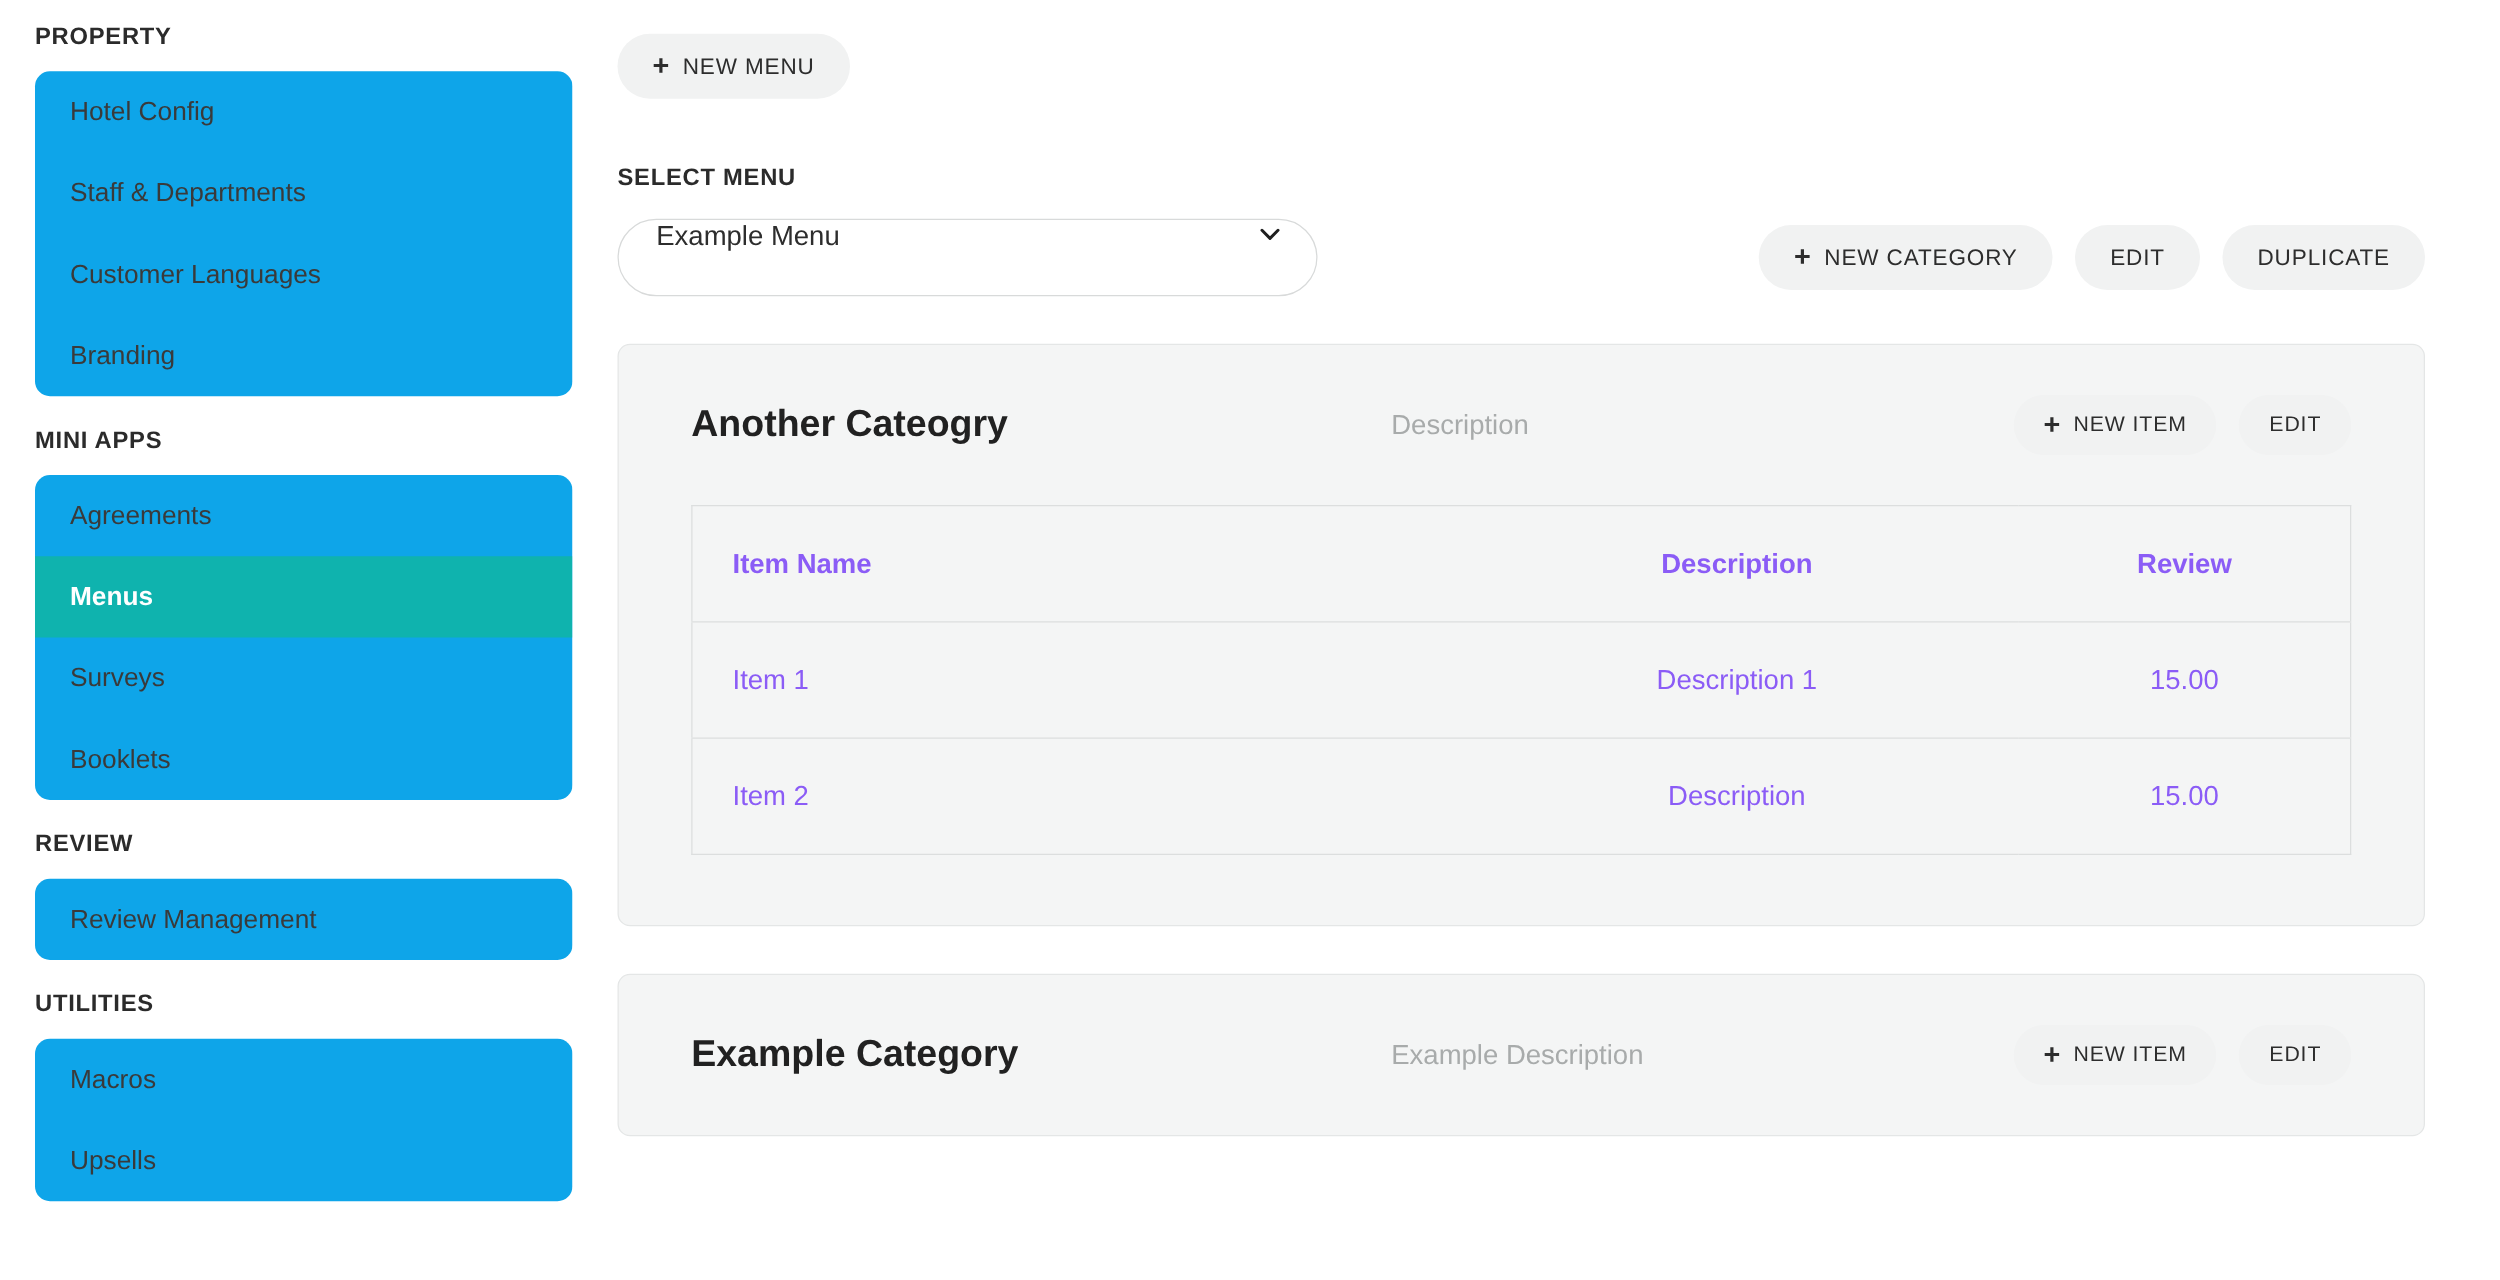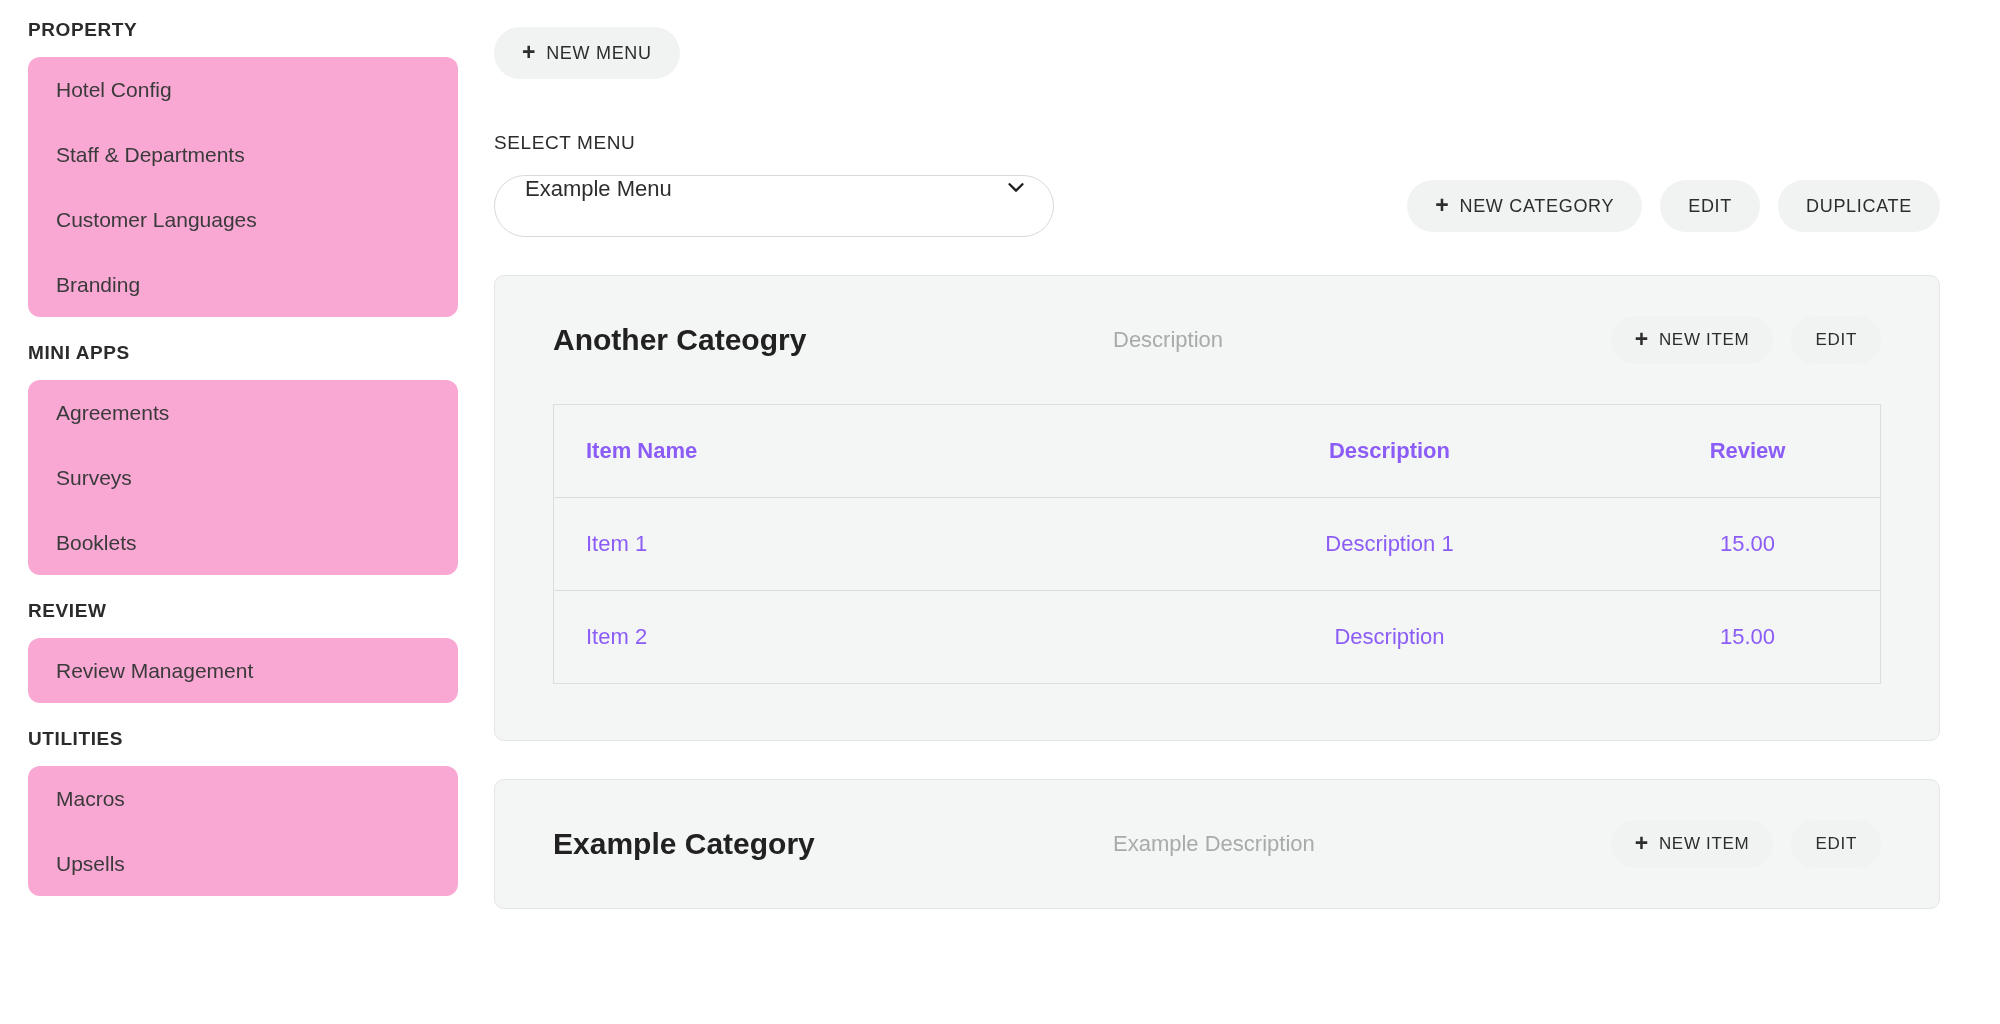--- a/index.html
+++ b/index.html
@@ -33,21 +33,21 @@
     font-weight: bold;
     letter-spacing: 0.6px;
     color: #2b2b2b;
     padding: 0 0 0 0;
     margin: 0;
     line-height: 1;
   }
   .nav-section-label.first { padding-top: 20px; }
 
   .nav-group {
-    background: #f9a8d4;
+    background: #0ea5e9;
     border-radius: 12px;
     margin-top: 18px;
     margin-bottom: 26px;
     overflow: hidden;
     width: 430px;
   }
 
   .nav-item {
     height: 65px;
     display: flex;
@@ -99,21 +99,21 @@
   .pill.sm {
     height: 48px;
     padding: 0 24px;
     font-size: 17px;
   }
 
   .toolbar-top { padding-top: 27px; }
 
   .field-label {
     font-size: 19px;
-    font-weight: normal;
+    font-weight: bold;
     letter-spacing: 0.6px;
     color: #2b2b2b;
     margin-top: 53px;
   }
 
   .select-row {
     display: flex;
     align-items: center;
     justify-content: space-between;
     margin-top: 21px;
@@ -215,20 +215,23 @@
           <span>Customer Languages</span>
         </div>
         <div class="nav-item">
           <span>Branding</span>
         </div>
       </div>
       <div class="nav-section-label">MINI APPS</div>
       <div class="nav-group">
         <div class="nav-item">
           <span>Agreements</span>
+        </div>
+        <div class="nav-item active">
+          <span>Menus</span>
         </div>
         <div class="nav-item">
           <span>Surveys</span>
         </div>
         <div class="nav-item">
           <span>Booklets</span>
         </div>
       </div>
       <div class="nav-section-label">REVIEW</div>
       <div class="nav-group">

